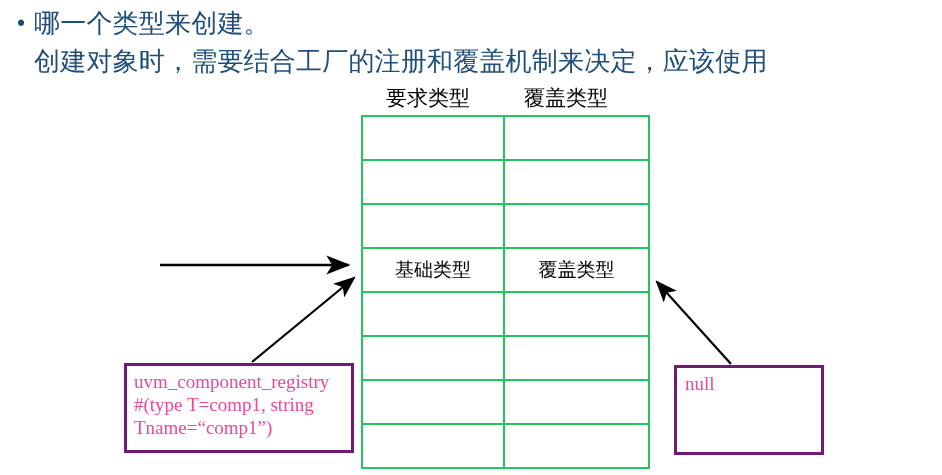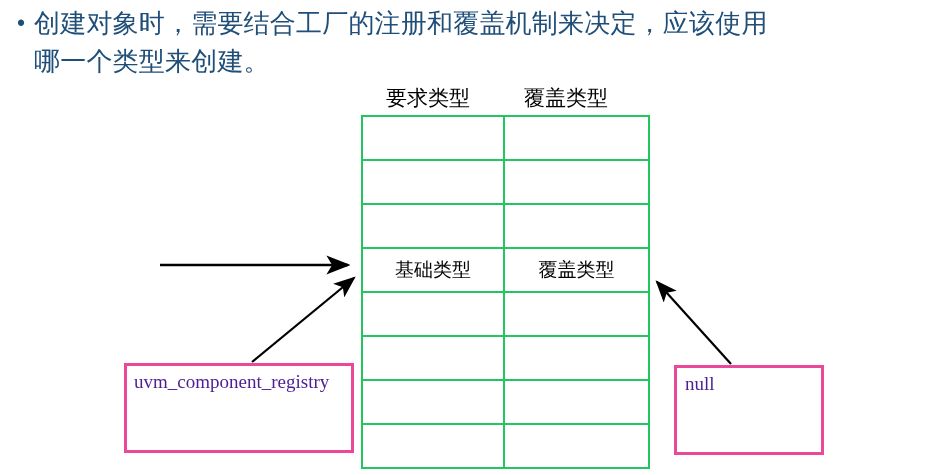--- a/index.html
+++ b/index.html
@@ -82,25 +82,25 @@
     font-size: 19px;
     color: #000000;
     white-space: nowrap;
   }
   .registry-table col.c-left  { width: 142px; }
   .registry-table col.c-right { width: 145px; }
 
   
   .callout {
     position: absolute;
-    border: 3px solid #ec4899;
+    border: 3px solid #701a75;
     background: #ffffff;
     box-sizing: border-box;
     font-family: "Liberation Serif", "DejaVu Serif", serif;
-    color: #4c1d95;
+    color: #ec4899;
   }
   .callout-registry {
     left: 124px;
     top: 363px;
     width: 230px;
     height: 90px;
     padding: 4px 5px 0 7px;
     font-size: 19px;
     line-height: 23px;
   }
@@ -127,22 +127,22 @@
     height: 475px;
     pointer-events: none;
   }
 </style>
 </head>
 <body>
 
 <div class="bullet-block">
   <span class="bullet-dot">•</span>
   <span class="bullet-text">
+    <span class="bullet-line">哪一个类型来创建。</span>
     <span class="bullet-line">创建对象时，需要结合工厂的注册和覆盖机制来决定，应该使用</span>
-    <span class="bullet-line">哪一个类型来创建。</span>
   </span>
 </div>
 
 <div class="col-caption caption-required">要求类型</div>
 <div class="col-caption caption-override">覆盖类型</div>
 
 <table class="registry-table">
   <colgroup>
     <col class="c-left">
     <col class="c-right">
@@ -178,20 +178,22 @@
     </tr>
     <tr>
       <td></td>
       <td></td>
     </tr>
   </tbody>
 </table>
 
 <div class="callout callout-registry">
   <span class="code-line">uvm_component_registry</span>
+  <span class="code-line">#(type T=comp1, string</span>
+  <span class="code-line">Tname=“comp1”)</span>
 </div>
 
 <div class="callout callout-null">
   <span>null</span>
 </div>
 
 <svg class="arrow-layer" viewBox="0 0 942 475" width="942" height="475" xmlns="http://www.w3.org/2000/svg">
   <defs>
     <marker id="arrowhead" markerWidth="10" markerHeight="8" refX="9" refY="4" orient="auto" markerUnits="strokeWidth">
       <path d="M0,0 L10,4 L0,8 L2.4,4 Z" fill="#000000"></path>

